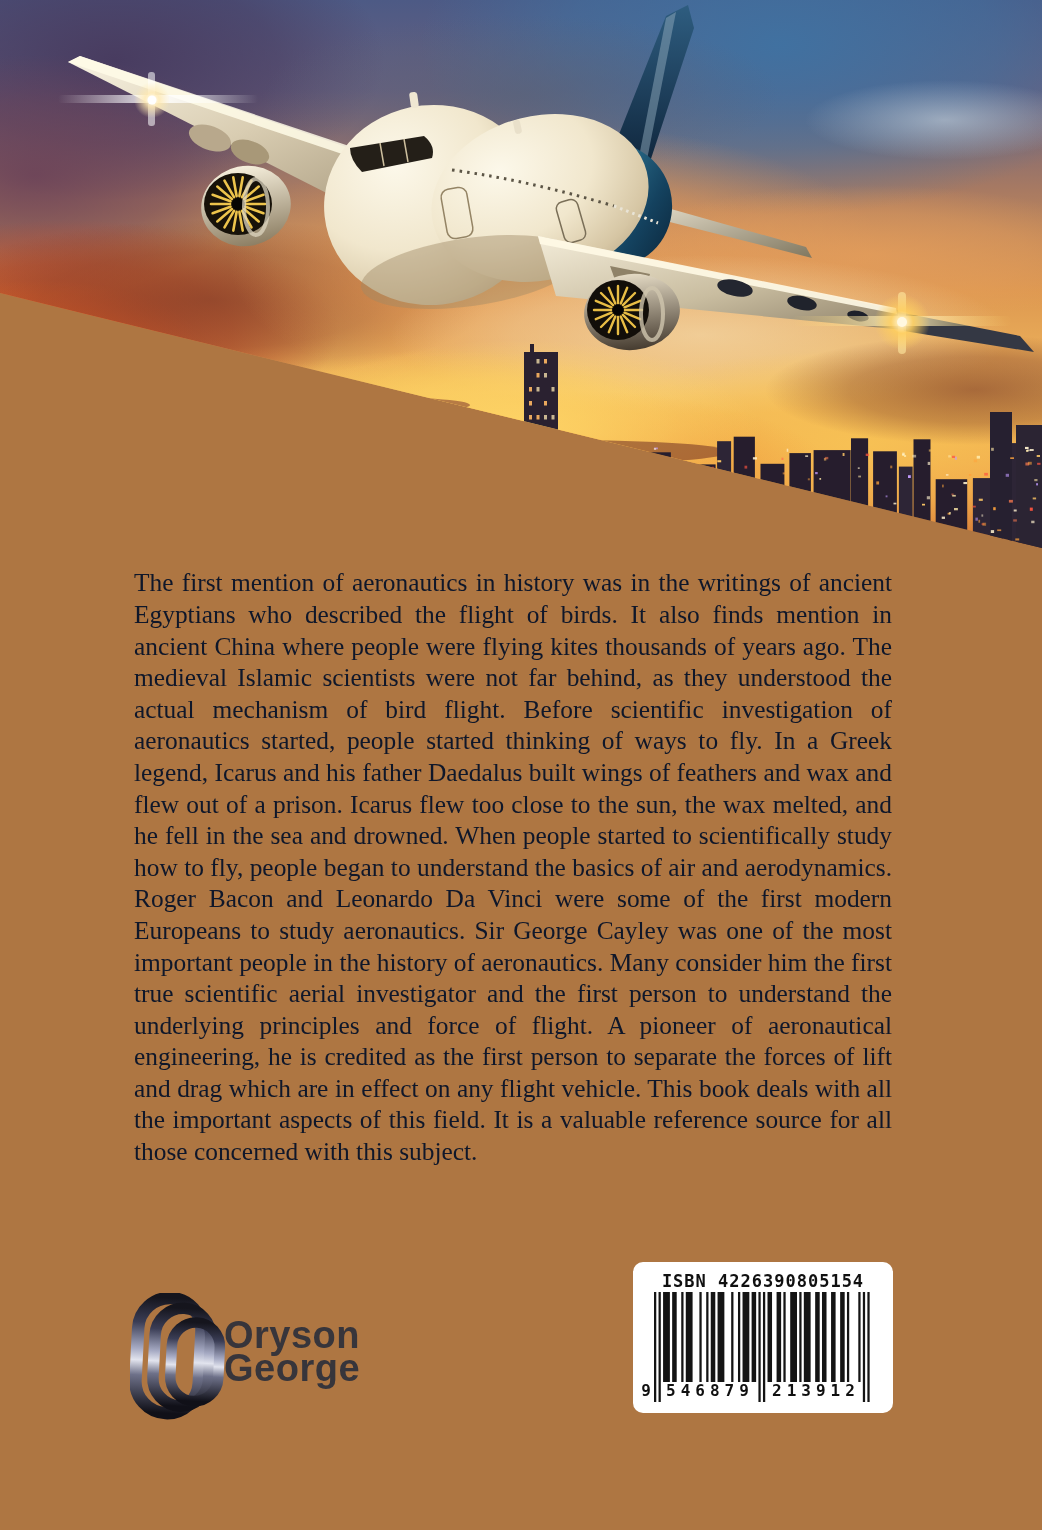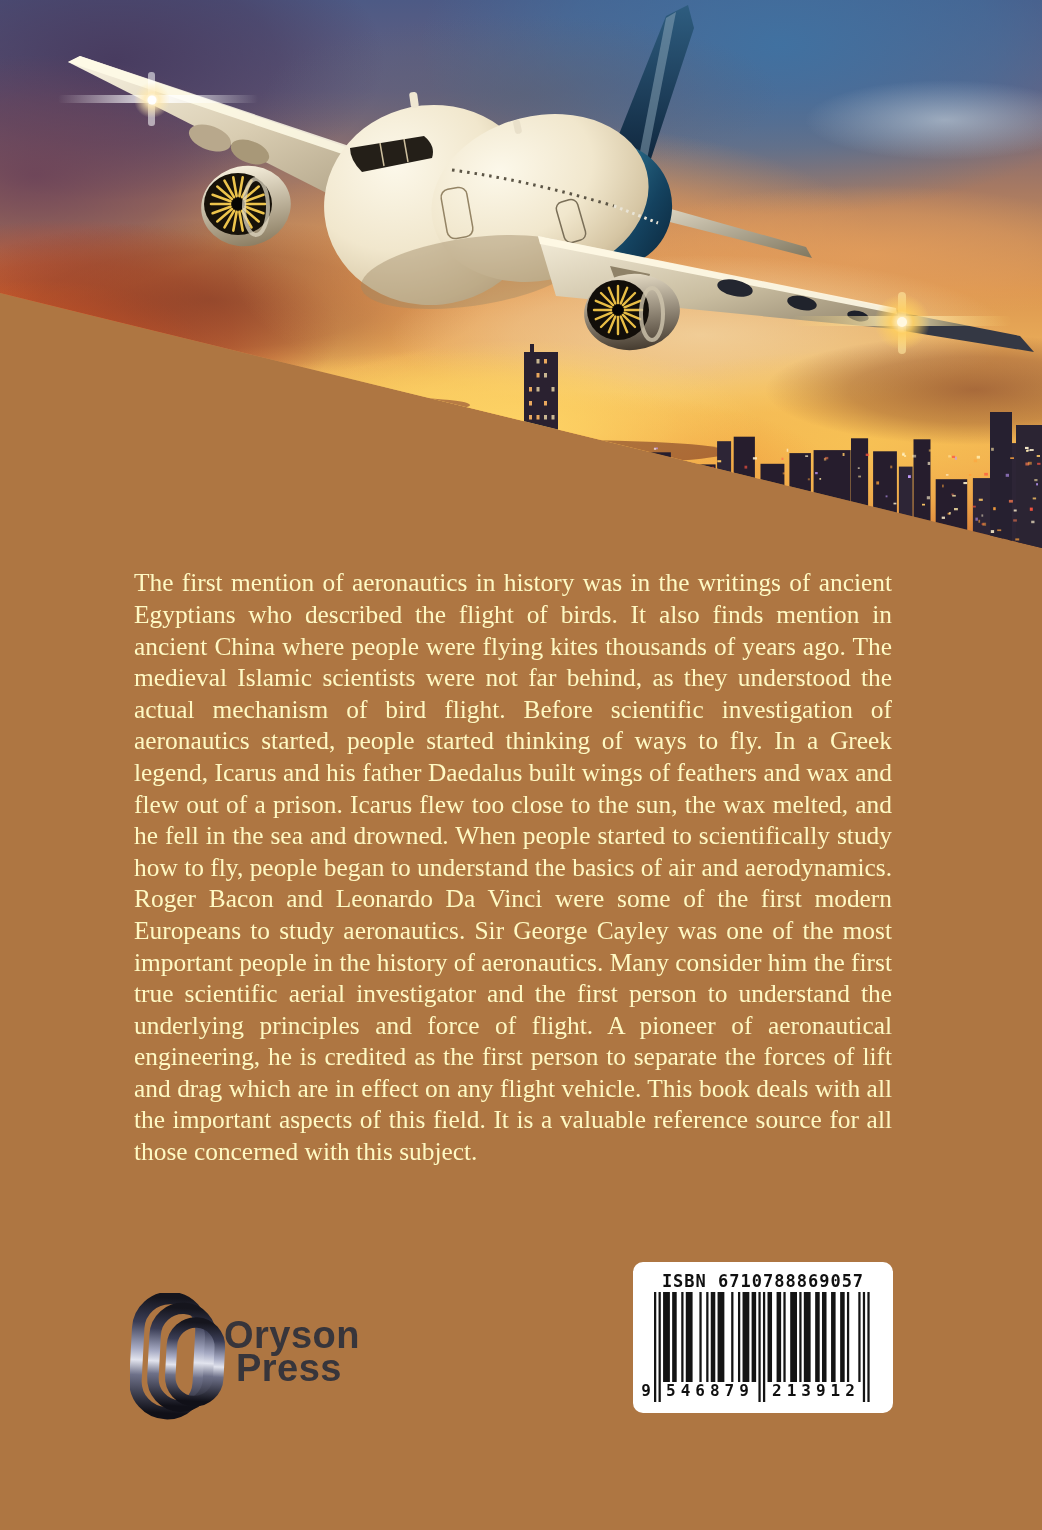--- a/index.html
+++ b/index.html
@@ -2,21 +2,21 @@
 <html><head>
 <meta charset="utf-8">
 <style>
   html,body{margin:0;padding:0;}
   body{width:1042px;height:1530px;overflow:hidden;background:#ae7642;}
   .cover{position:relative;width:1042px;height:1530px;background:#ae7642;font-family:"Liberation Serif",serif;}
   .photo{position:absolute;left:0;top:0;width:1042px;height:560px;
          clip-path:polygon(0 0,1042px 0,1042px 548px,0 293px);}
   .photo svg{display:block;}
   .synopsis{position:absolute;left:134px;top:542px;width:758px;
-            font:25.4px/31.6px "Liberation Serif",serif;color:#fef9c3;
+            font:25.4px/31.6px "Liberation Serif",serif;color:#0f172a;
             text-align:justify;}
   .publisher{position:absolute;left:130px;top:1293px;width:260px;height:132px;}
   .logo-mark{position:absolute;left:0;top:0;width:96px;height:130px;}
   .logo-text{position:absolute;left:94px;top:26px;width:130px;text-align:center;
              font-family:"Liberation Sans",sans-serif;font-weight:700;font-size:38px;
              line-height:33px;color:#37353b;letter-spacing:.5px;}
   .barcode-label{position:absolute;left:633px;top:1262px;width:260px;height:151px;
                  background:#ffffff;border-radius:10px;}
   .isbn-line{position:absolute;top:9px;left:0;right:0;text-align:center;
              font-family:"DejaVu Sans Mono",monospace;font-weight:bold;font-size:17px;
@@ -533,26 +533,26 @@
         </linearGradient>
       </defs>
       <g transform="rotate(3 50 66)" fill="none" stroke="url(#metal)">
         <rect x="7" y="5" width="66" height="120" rx="33" stroke-width="13"></rect>
         <rect x="25" y="15" width="58" height="102" rx="29" stroke-width="12"></rect>
         <rect x="43" y="29" width="50" height="82" rx="25" stroke-width="11"></rect>
       </g>
     </svg>
     <div class="logo-text">
       <div>Oryson</div>
-      <div>Press</div>
+      <div>George</div>
     </div>
   </div>
 
   <div class="barcode-label">
-    <div class="isbn-line">ISBN 6710788869057</div>
+    <div class="isbn-line">ISBN 4226390805154</div>
     <svg id="barcode-bars" class="bars" viewBox="0 0 260 110" preserveAspectRatio="none">
         <rect x="21.00" y="0" width="2.27" height="110" fill="#141414"></rect>
         <rect x="25.54" y="0" width="2.27" height="110" fill="#141414"></rect>
         <rect x="30.08" y="0" width="6.81" height="90" fill="#141414"></rect>
         <rect x="39.16" y="0" width="4.54" height="90" fill="#141414"></rect>
         <rect x="48.24" y="0" width="2.27" height="90" fill="#141414"></rect>
         <rect x="52.78" y="0" width="6.81" height="90" fill="#141414"></rect>
         <rect x="66.40" y="0" width="2.27" height="90" fill="#141414"></rect>
         <rect x="73.21" y="0" width="2.27" height="90" fill="#141414"></rect>
         <rect x="77.75" y="0" width="4.54" height="90" fill="#141414"></rect>

